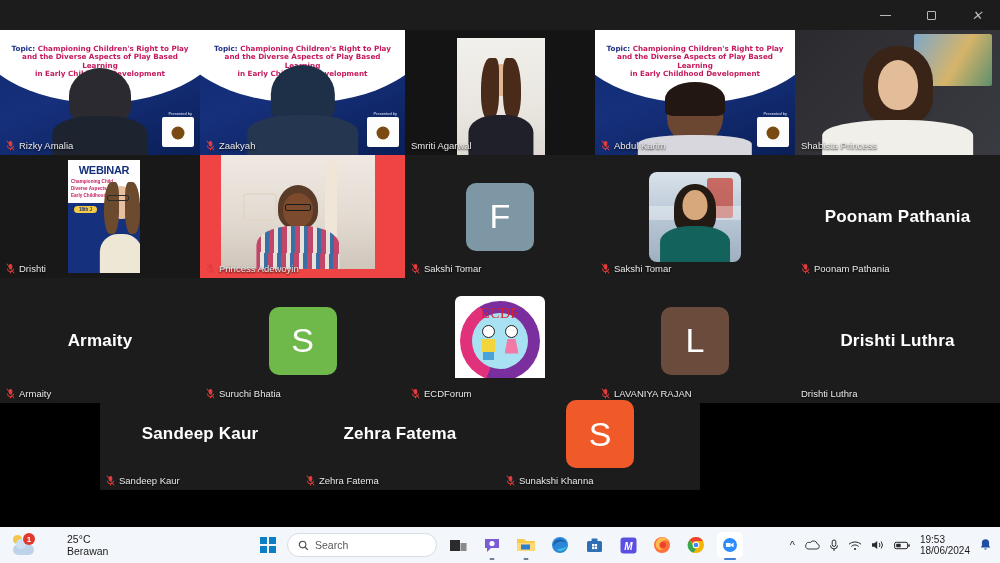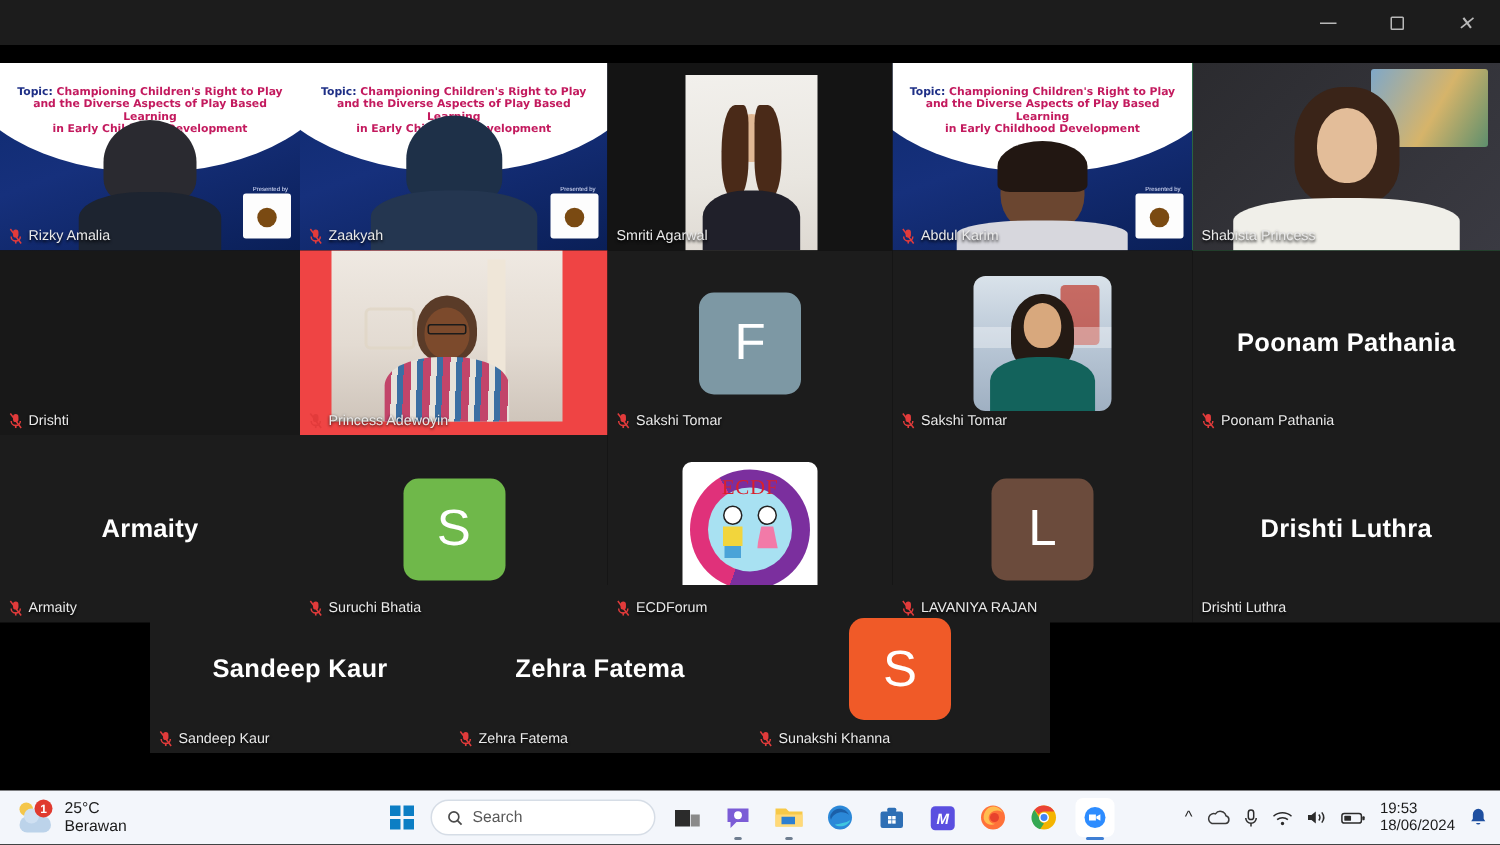--- a/index.html
+++ b/index.html
@@ -31,21 +31,21 @@
   .gallery {
     position: absolute; left: 0; top: 30px; width: 1000px; height: 497px;
     background: #000;
   }
   .row { position: absolute; display: flex; }
 
   .tile {
     position: relative;
     background: #1e1e1e;
     overflow: hidden;
-    display: flex; align-items: center; justify-content: center; margin-top: 12px;
+    display: flex; align-items: center; justify-content: center;
   }
   .tile.active { outline: 2px solid #3ad46b; outline-offset: -2px; }
 
   
   .namebadge {
     position: absolute; left: 6px; bottom: 4px;
     display: flex; align-items: center; gap: 4px;
     font-size: 9.5px; color: #e9e9e9;
     text-shadow: 0 1px 2px rgba(0,0,0,.95);
     white-space: nowrap; z-index: 6;
@@ -150,21 +150,21 @@
   }
   .wsun {
     position:absolute; left:1px; top:1px; width:9px; height:9px;
     background:#f4c64a; border-radius:50%;
   }
   .wbadge {
     position:absolute; right:1px; top:-1px; min-width:12px; height:12px;
     background:#e03a2f; color:#fff; font-size:8px; border-radius:50%;
     display:flex; align-items:center; justify-content:center; font-weight:bold;
   }
-  .wtext { line-height: 1.18; font-size: 10.5px; color: #1b1b1b; }
+  .wtext { line-height: 1.18; font-size: 10.5px; color: #1b1b1b; margin-left: 24px; }
 
   .tb-center {
     position: absolute; left: 50%; transform: translateX(-50%);
     display: flex; align-items: center; gap: 8px;
   }
   .startbtn { width: 22px; height: 22px; display:flex; align-items:center; justify-content:center; }
   .winlogo { display:grid; grid-template-columns:7px 7px; grid-template-rows:7px 7px; gap:2px; }
   .winlogo span { background:#0c7ec4; display:block; }
   .searchbox {
     width: 150px; height: 24px; border-radius: 13px; background: #fff;
@@ -316,20 +316,37 @@
         </div>
         <div class="namebadge">
           <span>Shabista Princess</span>
         </div>
       </div>
     </div>
 
     <div class="row" style="left:0; top:125px; width:1000px; height:123px;">
 
       <div class="tile" style="width:200px;height:123px;background:#181818;">
+        <div style="position:absolute;left:68px;top:5px;width:72px;height:113px;background:#fff;overflow:hidden;">
+          <div style="position:absolute;inset:0;background:linear-gradient(180deg,#ffffff 0%,#ffffff 38%,#15307d 38%,#15307d 100%);"></div>
+          <div style="position:absolute;left:0;right:0;top:4px;text-align:center;font-size:11px;font-weight:bold;color:#15307d;letter-spacing:-.3px;">WEBINAR</div>
+          <div style="position:absolute;left:3px;right:3px;top:19px;font-size:4.6px;font-weight:bold;color:#c31a5e;line-height:1.5;">
+            <div>Championing Child</div>
+            <div>Diverse Aspects</div>
+            <div>Early Childhood</div>
+          </div>
+          <div style="position:absolute;left:6px;top:46px;background:#f6c945;color:#143074;font-size:4.5px;font-weight:bold;padding:1px 5px;border-radius:6px;">18th J</div>
+          <div style="position:absolute;right:-4px;top:22px;width:46px;height:92px;">
+            <div class="face" style="width:27px;height:33px;top:4px;background:#e6c0a0;"></div>
+            <div class="hairL" style="left:6px;top:0px;width:15px;height:52px;background:#6b4a2e;border-radius:50% 25% 40% 40%;"></div>
+            <div class="hairR" style="right:4px;top:0px;width:15px;height:52px;background:#6b4a2e;border-radius:25% 50% 40% 40%;"></div>
+            <div style="position:absolute;left:9px;top:13px;width:22px;height:6px;border:1.2px solid #2b2b2b;border-radius:2px;"></div>
+            <div class="torso" style="width:92%;height:44%;background:#efe7d6;"></div>
+          </div>
+        </div>
         <div class="namebadge">
           <svg class="micoff" viewBox="0 0 10 12">
             <rect x="3" y="1" width="4" height="6" rx="2" fill="#e23b3b"></rect>
             <path d="M1.6 6.2a3.4 3.4 0 0 0 6.8 0" stroke="#e23b3b" stroke-width="1.1" fill="none"></path>
             <rect x="4.4" y="9" width="1.2" height="2.4" fill="#e23b3b"></rect>
             <path d="M1 0.6 L9 11.4" stroke="#e23b3b" stroke-width="1.1"></path>
           </svg>
           <span>Drishti</span>
         </div>
       </div>

